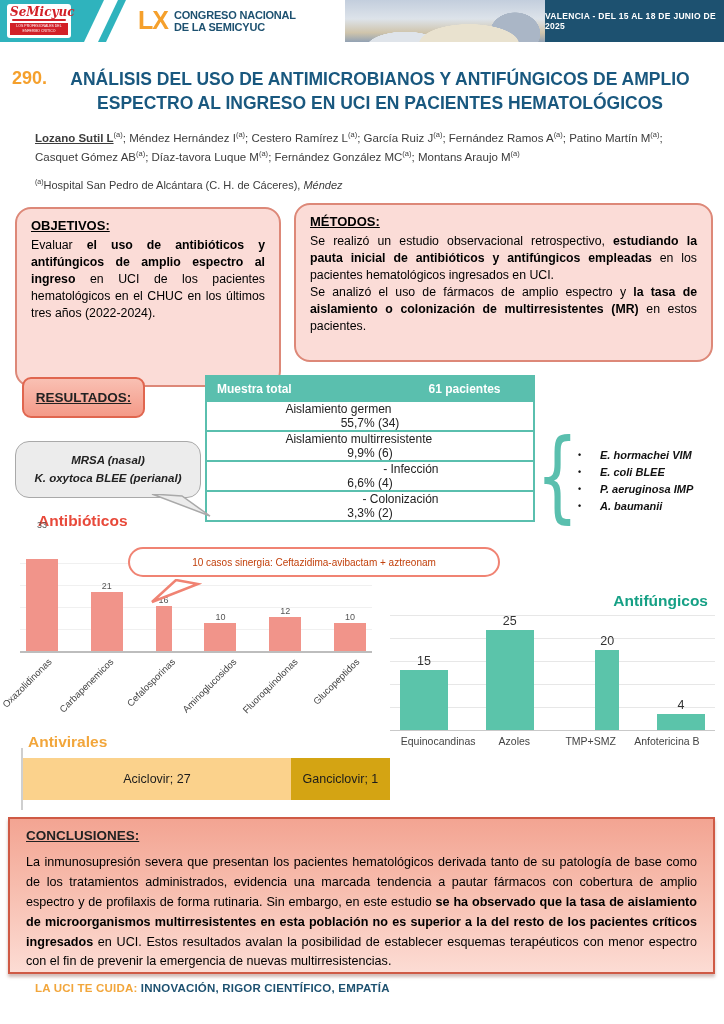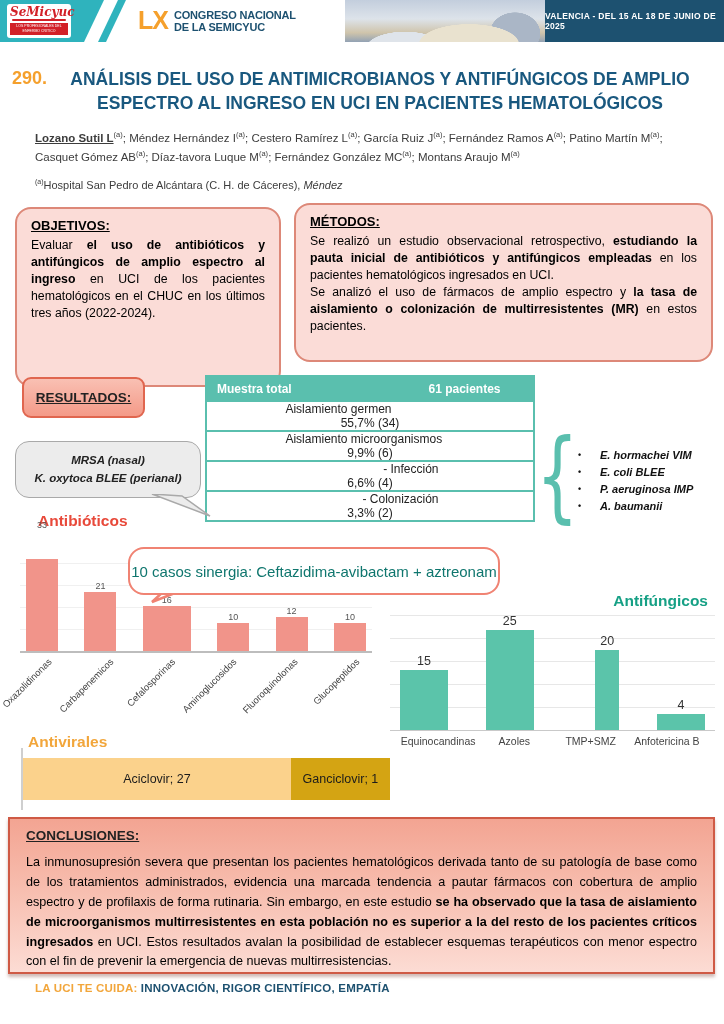--- a/index.html
+++ b/index.html
@@ -109,23 +109,23 @@
   .bar { width:100%; }
   .xlabels { display:flex; justify-content:space-between; padding:0 6px; }
   .abx-chart .xlabels { height:70px; }
   .afx-chart .xlabels { height:20px; padding:0 10px; }
   .xcell { position:relative; }
   .abx-chart .xcell span { position:absolute; top:3px; right:12px; white-space:nowrap;
         font-size:9.5px; color:#444; transform:rotate(-45deg); transform-origin:100% 0; }
   .afx-chart .xcell { text-align:center; font-size:10.5px; color:#444; padding-top:4px; width:78px; }
 
   
-  .callout { position:absolute; top:547px; left:128px; width:372px; height:48px; background:#fff;
+  .callout { position:absolute; top:547px; left:128px; width:372px; height:30px; background:#fff;
              border:2.5px solid #f08373; border-radius:16px; display:flex; align-items:center;
-             justify-content:center; font-size:15px; color:#0f766e; z-index:5; }
+             justify-content:center; font-size:10px; color:#c2410c; z-index:5; }
   .ctail { position:absolute; top:579px; left:150px; z-index:4; }
 
   
   .av-axis { position:absolute; top:748px; left:21px; width:1.5px; height:62px; background:#cfcfcf; }
   .av-bar { position:absolute; top:758px; left:23px; width:367px; height:42px; display:flex; }
   .av-seg { display:flex; align-items:center; justify-content:center; font-size:12.5px; color:#1c1c1c; }
 
   
   .conclusions { position:absolute; top:817px; left:8px; width:707px; height:157px;
                  border:2px solid #cf5a45; padding:9px 16px;
@@ -183,21 +183,21 @@
 <div class="rtable" id="rtable">
     <div class="thead">
       <div class="c1">Muestra total</div>
       <div class="c2">61 pacientes</div>
     </div>
     <div class="trow">
       <div class="c1">Aislamiento germen</div>
       <div class="c2">55,7% (34)</div>
     </div>
     <div class="trow">
-      <div class="c1">Aislamiento microorganismos</div>
+      <div class="c1">Aislamiento multirresistente</div>
       <div class="c2">9,9% (6)</div>
     </div>
     <div class="trow indent">
       <div class="c1">- Infección</div>
       <div class="c2">6,6% (4)</div>
     </div>
     <div class="trow indent">
       <div class="c1">- Colonización</div>
       <div class="c2">3,3% (2)</div>
     </div>
@@ -235,21 +235,21 @@
 <div class="chart abx-chart" id="abx">
     <div class="plot">
       <div class="bwrap" style="width: 32px; gap: 28px;">
         <div class="bval">33</div>
         <div class="bar" style="height: 92px; background: rgb(241, 148, 138);"></div>
       </div>
       <div class="bwrap" style="width: 32px;">
         <div class="bval">21</div>
         <div class="bar" style="height: 59px; background: rgb(241, 148, 138);"></div>
       </div>
-      <div class="bwrap" style="width: 48px;">
+      <div class="bwrap" style="width: 16px;">
         <div class="bval">16</div>
         <div class="bar" style="height: 45px; background: rgb(241, 148, 138);"></div>
       </div>
       <div class="bwrap" style="width: 32px;">
         <div class="bval">10</div>
         <div class="bar" style="height: 28px; background: rgb(241, 148, 138);"></div>
       </div>
       <div class="bwrap" style="width: 32px;">
         <div class="bval">12</div>
         <div class="bar" style="height: 34px; background: rgb(241, 148, 138);"></div>

